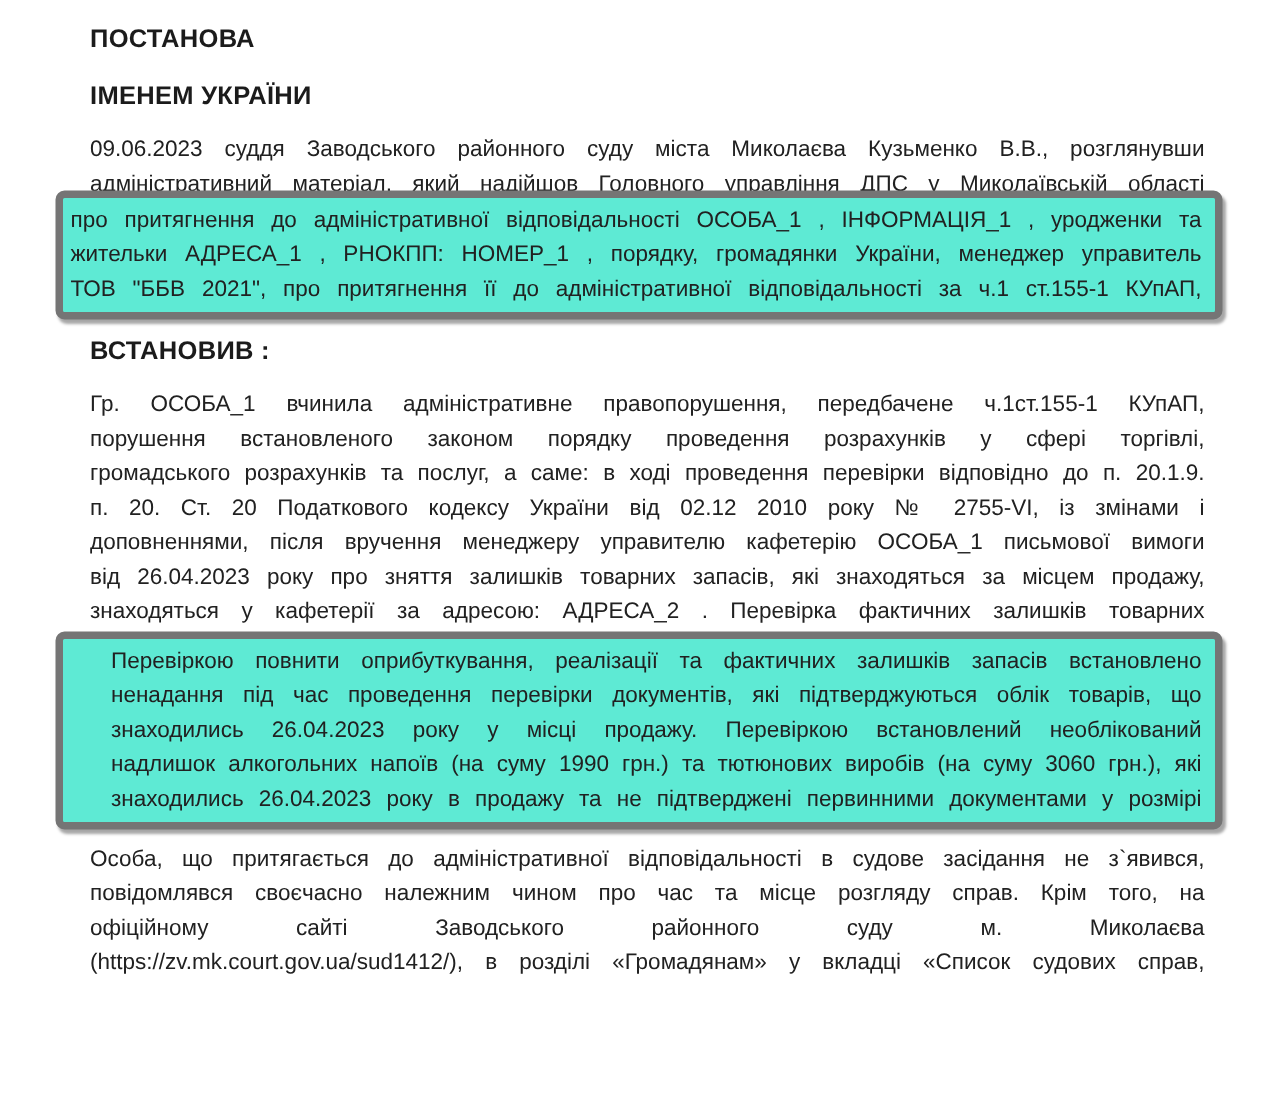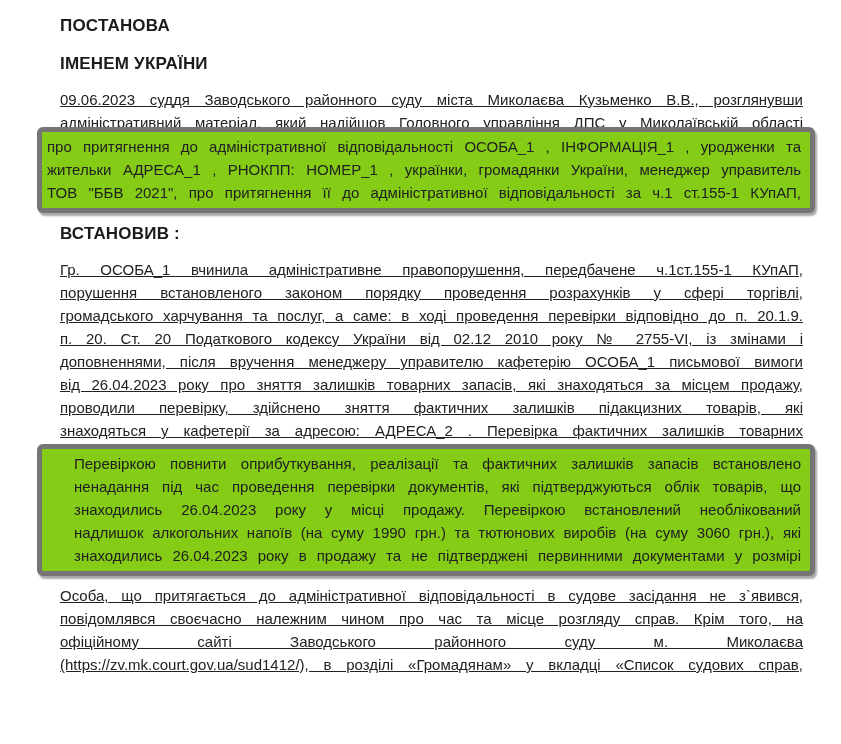--- a/index.html
+++ b/index.html
@@ -26,39 +26,38 @@
     margin: 0;
     font-size: 17px;
     line-height: 23px;
     font-weight: bold;
     letter-spacing: 0.2px;
     color: #1b1b1b;
   }
   .doc-subtitle { margin-top: 15px; }
   .para {
     margin: 0;
-    text-decoration: underline;
   }
   .intro-para { margin-top: 13px; }
   .facts-para { margin-top: 13px; }
   .closing-para { margin-top: 8px; }
   .line {
     font-size: 15px;
     line-height: 23px;
     text-align: justify;
     text-align-last: justify;
     white-space: normal;
     color: #212121;
   }
   .line.last-left {
     text-align-last: left;
   }
   .hlbox {
     position: relative;
-    background: #84cc16;
+    background: #5eead4;
     border: 5px solid var(--hl-border, #757575);
     border-radius: 6px;
     box-shadow: 2px 3px 2px rgba(0,0,0,0.35);
     margin-left: -23px;
     margin-right: -12px;
     padding: 3px 9px 4px 5px;
   }
   .hlbox-1 {
     margin-top: -7px;
     margin-bottom: 0;
@@ -79,34 +78,33 @@
 
   <h2 class="doc-heading doc-subtitle">ІМЕНЕМ УКРАЇНИ</h2>
 
   <div class="para intro-para">
       <div class="line">09.06.2023 суддя Заводського районного суду міста Миколаєва Кузьменко В.В., розглянувши</div>
       <div class="line">адміністративний матеріал, який надійшов Головного управління ДПС у Миколаївській області</div>
     </div>
 
   <div class="hlbox hlbox-1">
       <div class="line">про притягнення до адміністративної відповідальності ОСОБА_1 , ІНФОРМАЦІЯ_1 , уродженки та</div>
-      <div class="line">жительки АДРЕСА_1 , РНОКПП: НОМЕР_1 , українки, громадянки України, менеджер управитель</div>
+      <div class="line">жительки АДРЕСА_1 , РНОКПП: НОМЕР_1 , порядку, громадянки України, менеджер управитель</div>
       <div class="line">ТОВ "ББВ 2021", про притягнення її до адміністративної відповідальності за ч.1 ст.155-1 КУпАП,</div>
     </div>
 
   <h2 class="doc-heading section-heading">ВСТАНОВИВ :</h2>
 
   <div class="para facts-para">
       <div class="line">Гр. ОСОБА_1 вчинила адміністративне правопорушення, передбачене ч.1ст.155-1 КУпАП,</div>
       <div class="line">порушення встановленого законом порядку проведення розрахунків у сфері торгівлі,</div>
-      <div class="line">громадського харчування та послуг, а саме: в ході проведення перевірки відповідно до п. 20.1.9.</div>
+      <div class="line">громадського розрахунків та послуг, а саме: в ході проведення перевірки відповідно до п. 20.1.9.</div>
       <div class="line">п. 20. Ст. 20 Податкового кодексу України від 02.12 2010 року № 2755-VI, із змінами і</div>
       <div class="line">доповненнями, після вручення менеджеру управителю кафетерію ОСОБА_1 письмової вимоги</div>
       <div class="line">від 26.04.2023 року про зняття залишків товарних запасів, які знаходяться за місцем продажу,</div>
-      <div class="line">проводили перевірку, здійснено зняття фактичних залишків підакцизних товарів, які</div>
       <div class="line">знаходяться у кафетерії за адресою: АДРЕСА_2 . Перевірка фактичних залишків товарних</div>
     </div>
 
   <div class="hlbox hlbox-2">
       <div class="line">Перевіркою повнити оприбуткування, реалізації та фактичних залишків запасів встановлено</div>
       <div class="line">ненадання під час проведення перевірки документів, які підтверджуються облік товарів, що</div>
       <div class="line">знаходились 26.04.2023 року у місці продажу. Перевіркою встановлений необлікований</div>
       <div class="line">надлишок алкогольних напоїв (на суму 1990 грн.) та тютюнових виробів (на суму 3060 грн.), які</div>
       <div class="line">знаходились 26.04.2023 року в продажу та не підтверджені первинними документами у розмірі</div>
     </div>

